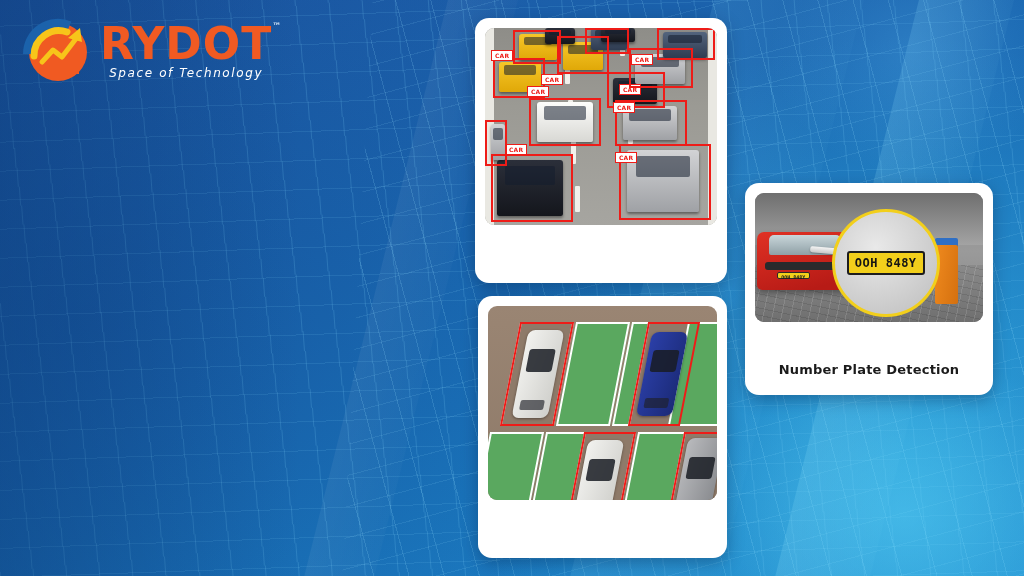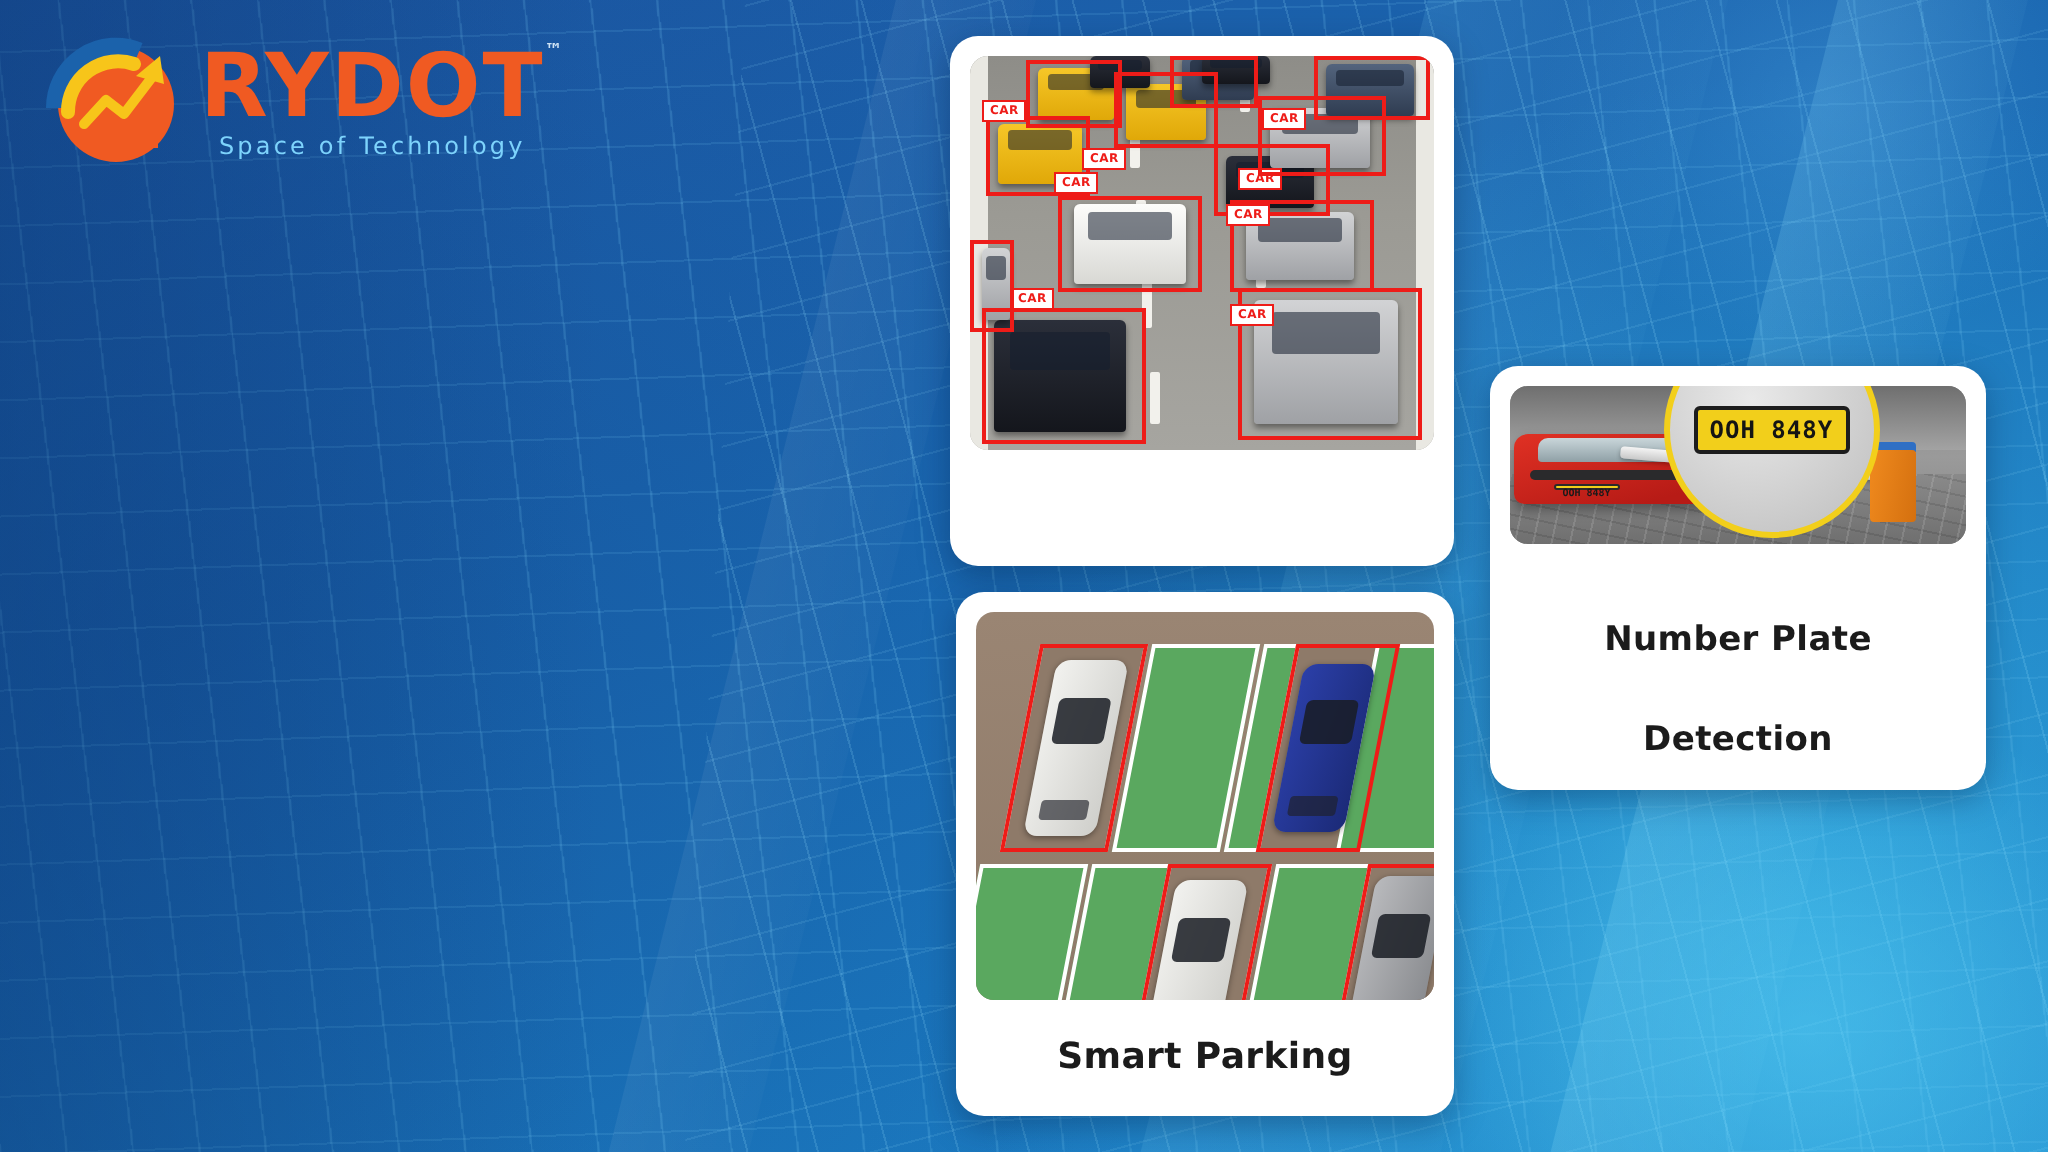--- a/index.html
+++ b/index.html
@@ -61,21 +61,21 @@
   .logo-name {
     font-size:44px; font-weight:bold; color:#f05a22; letter-spacing:1px;
     line-height:0.92; font-family:"DejaVu Sans", sans-serif;
   }
   .logo-tm { position:absolute; right:-10px; top:2px; color:#cfe3f5; font-size:9px; }
   .logo-sub {
     font-size:11.5px; font-weight:bold; color:#ffffff; letter-spacing:0.6px;
     margin-top:1px; font-family:"DejaVu Sans", sans-serif;
   }
   .logo-tag {
-    font-size:12px; color:#7dd3fc; letter-spacing:1.6px;
+    font-size:12px; font-style:italic; color:#ffffff; letter-spacing:1.6px;
     margin-top:2px; text-align:center; font-family:"DejaVu Sans", sans-serif;
   }
 
   
   #headline { position:absolute; left:30px; top:205px; width:430px; }
   .hl-line {
     font-family:"DejaVu Sans", sans-serif;
     font-weight:bold; font-size:37px; line-height:1.16;
     letter-spacing:0.5px;
   }
@@ -98,21 +98,21 @@
   #card-vehicle { left:475px; top:18px; width:252px; height:265px; }
   #card-vehicle .card-img { height:197px; }
   #card-vehicle .card-cap { font-size:18px; line-height:58px; }
 
   #card-parking { left:478px; top:296px; width:249px; height:262px; }
   #card-parking .card-img { height:194px; }
   #card-parking .card-cap { font-size:18px; line-height:58px; }
 
   #card-plate { left:745px; top:183px; width:248px; height:212px; }
   #card-plate .card-img { height:143px;text-decoration:underline; }
-  #card-plate .card-cap { font-size:17px; line-height:50px;margin-top:23px; }
+  #card-plate .card-cap { font-size:13px; line-height:50px;margin-top:23px; }
 
   
   .veh-scene { position:absolute; inset:0; background:linear-gradient(180deg,#8e8d88 0%,#9b9a94 40%,#a6a5a0 100%); }
   .lane-mark { position:absolute; width:5px; background:#f2f1ec; border-radius:1px; }
   .road-edge { position:absolute; background:#e9e8e2; }
   .veh {
     position:absolute; border-radius:3px 3px 2px 2px;
     box-shadow:0 2px 3px rgba(0,0,0,0.42);
   }
   .veh::after {
@@ -312,21 +312,20 @@
       <div class="pcar b" style="left:156px;top:26px;width:36px;height:84px;"></div>
       <div class="pcar w" style="left:92px;top:134px;width:36px;height:86px;"></div>
       <div class="pcar s" style="left:192px;top:132px;width:36px;height:86px;"></div>
 
       <div class="slot-box" style="left:22px;top:16px;width:54px;height:104px;"></div>
       <div class="slot-box" style="left:150px;top:16px;width:52px;height:104px;"></div>
       <div class="slot-box" style="left:86px;top:126px;width:52px;height:104px;"></div>
       <div class="slot-box" style="left:186px;top:126px;width:52px;height:104px;"></div>
     </div>
   </div>
-  <div class="card-cap">Smart Parking</div>
 </div>
 
 <div class="card" id="card-plate">
   <div class="card-img">
     <div class="plate-scene">
       <div class="pv-ceiling"></div>
       <div class="pv-ground"></div>
       <div class="pv-car">
         <div class="pv-wind"></div>
         <div class="pv-grill"></div>

